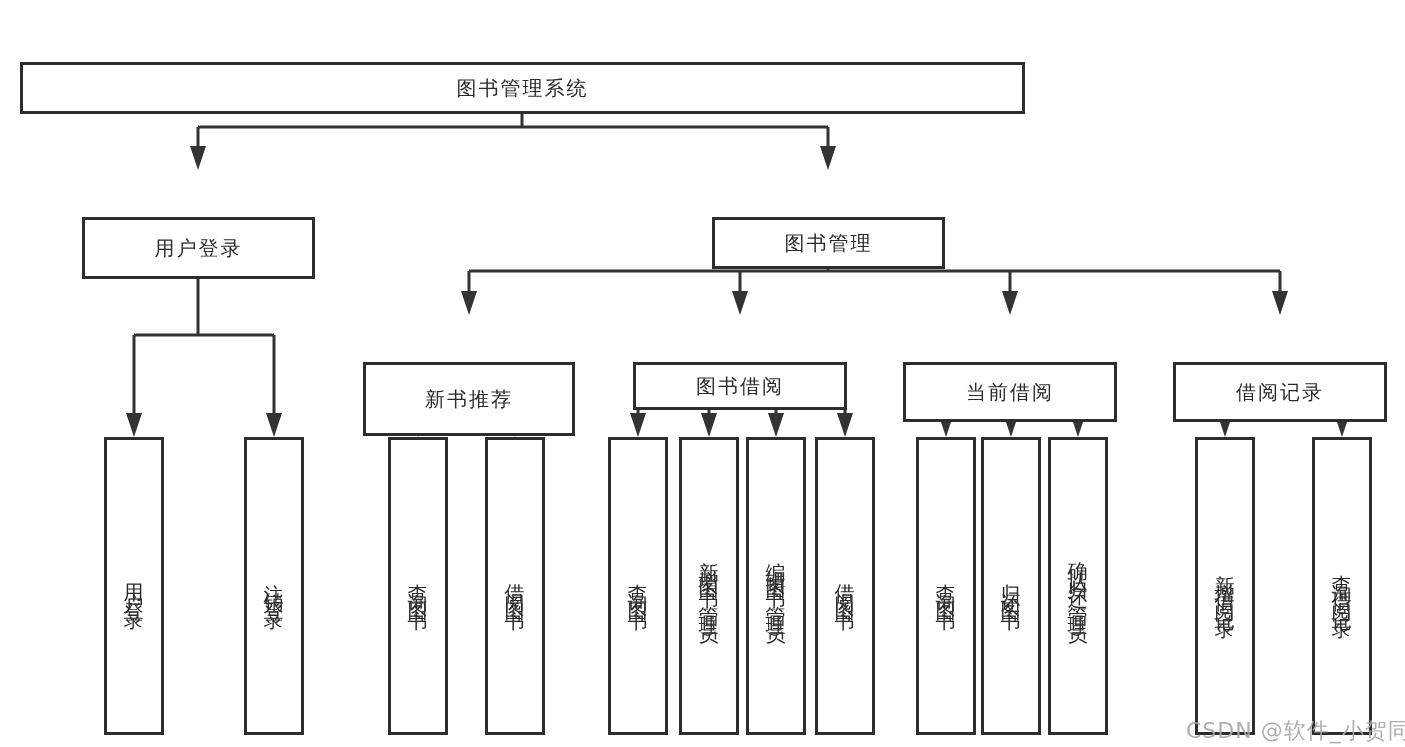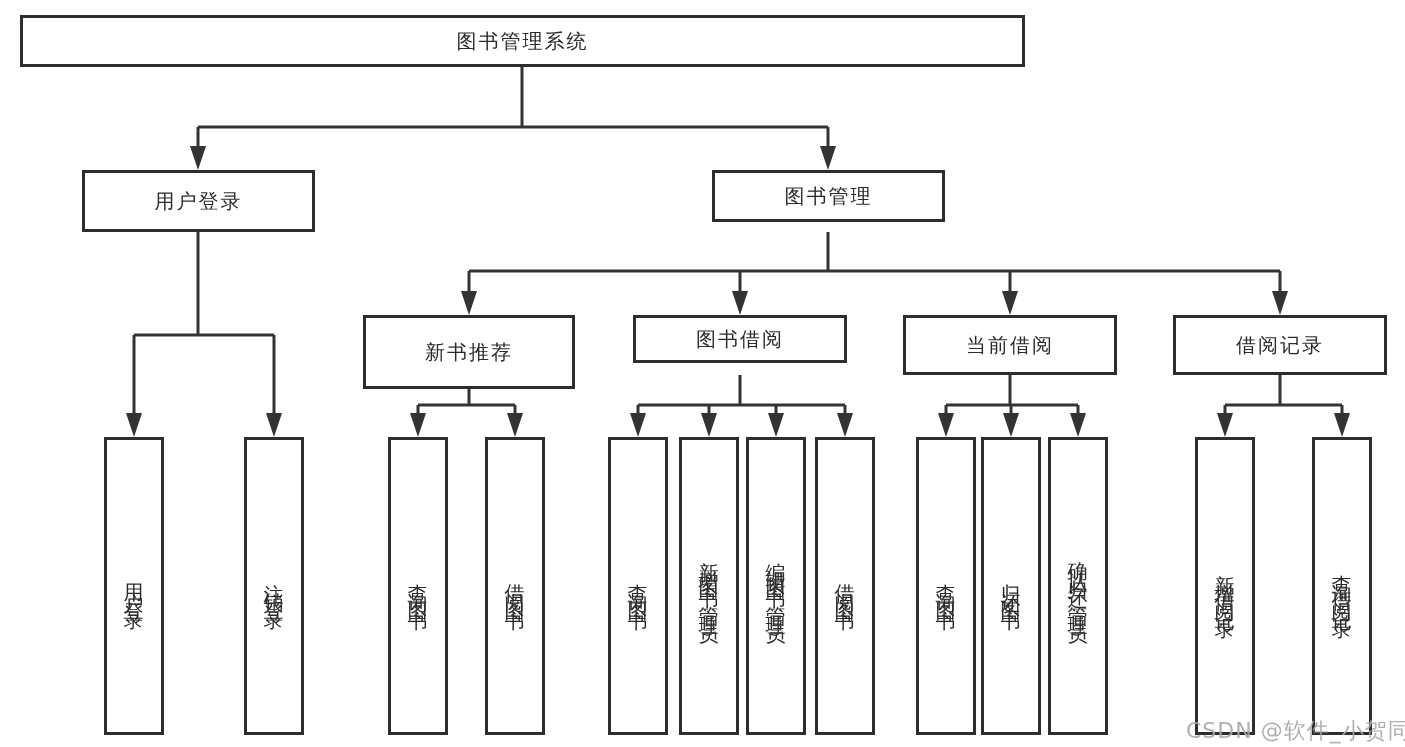--- a/index.html
+++ b/index.html
@@ -23,20 +23,21 @@
     background: #ffffff;
     color: #2a2a2a;
     display: flex;
     align-items: center;
     justify-content: center;
   }
   .h-node {
     font-size: 20px;
     letter-spacing: 2px;
     white-space: nowrap;
+    margin-top: 47px;
   }
   .v-node {
     writing-mode: vertical-rl;
     text-orientation: mixed;
     font-size: 20px;
     letter-spacing: 9px;
     line-height: 1;
   }
   .root-node   { left: 20px;  top: 15px;  width: 1005px; height: 52px; }
   .n-userlogin { left: 82px;  top: 170px; width: 233px;  height: 62px; }

